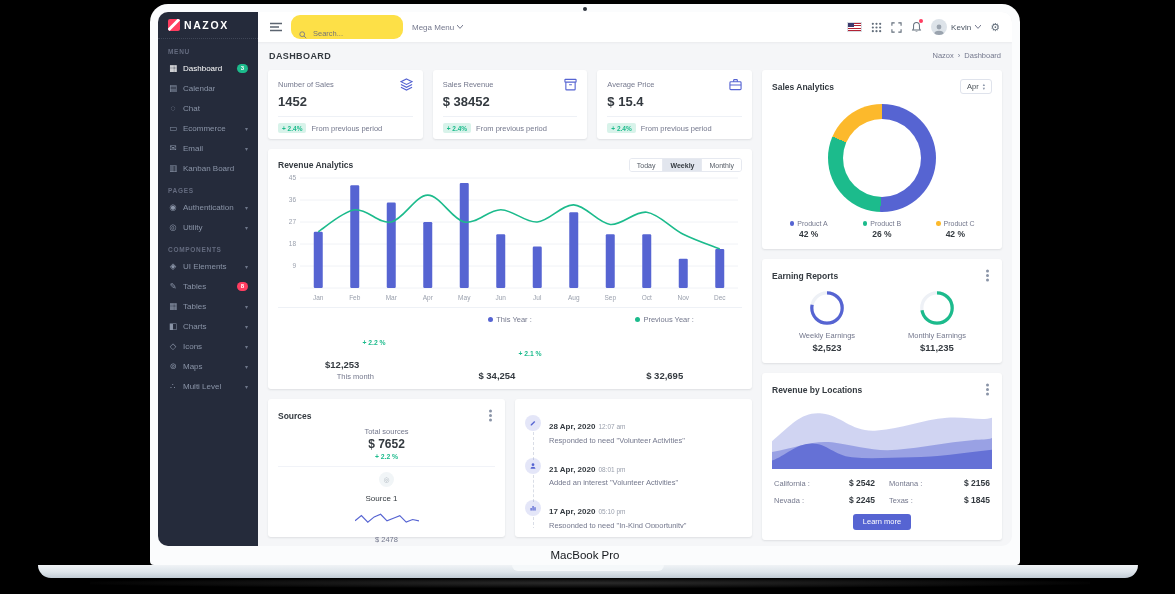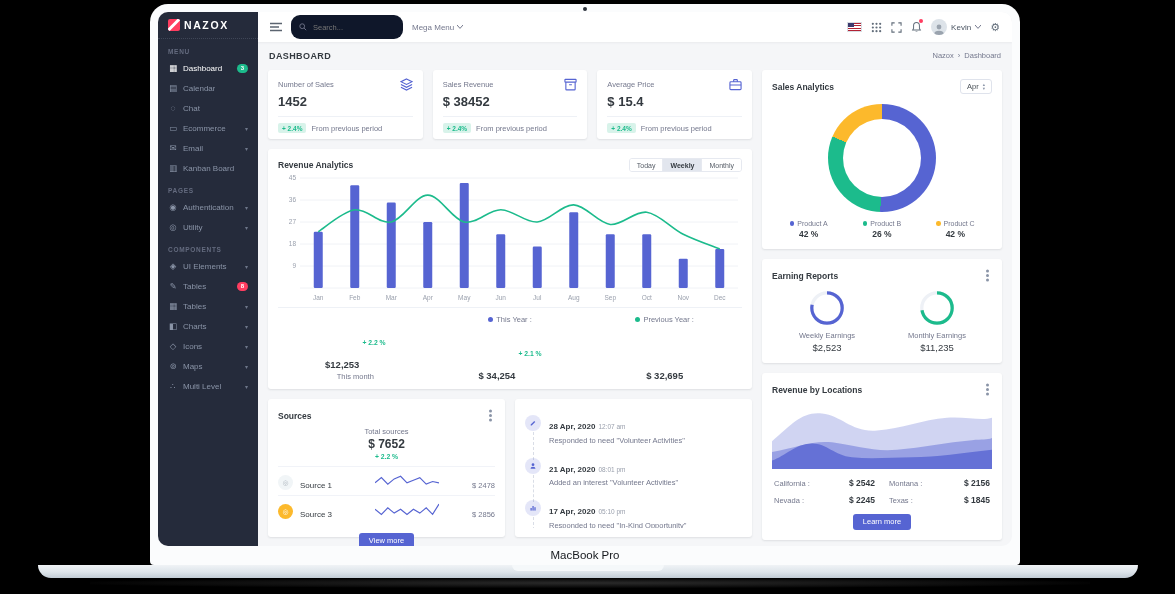--- a/index.html
+++ b/index.html
@@ -30,21 +30,21 @@
   .nav-item.active{color:#fff;}
   .nav-ic{font-size:8.5px;width:10px;text-align:center;flex:0 0 10px;}
   .nav-tx{white-space:nowrap;overflow:hidden;}
   .nav-chev{margin-left:auto;font-size:6px;color:#6d7689;}
   .nav-badge{margin-left:auto;color:#fff;font-size:6px;font-weight:700;padding:1px 4px;border-radius:7px;line-height:7px;}
 
   
   .main{flex:1;display:flex;flex-direction:column;min-width:0;}
   .topbar{height:30px;background:#fff;display:flex;align-items:center;gap:9px;padding:0 12px;flex:0 0 30px;
           box-shadow:0 1px 2px rgba(50,58,70,.06);}
-  .search-pill{display:flex;align-items:center;gap:4px;background:#0f172a;border-radius:9px;height:24px;padding:0 8px;width:96px;}
+  .search-pill{display:flex;align-items:flex-end;gap:4px;background:#fde047;border-radius:9px;height:24px;padding:0 8px;width:96px;}
   .search-pill input{border:none;outline:none;background:transparent;font-size:7.5px;color:#74788d;width:74px;
                      font-family:"Liberation Sans","DejaVu Sans",sans-serif;}
   .mega{font-size:8px;color:#74788d;display:flex;align-items:center;gap:3px;cursor:pointer;}
   .tb-spacer{flex:1;}
   .tb-ic{color:#636e7b;display:flex;align-items:center;cursor:pointer;position:relative;}
   .flag{width:13px;height:8px;position:relative;background:repeating-linear-gradient(180deg,#b22234 0 1.2px,#fff 1.2px 2.3px);border:.5px solid #d8dde3;}
   .flag-canton{position:absolute;left:0;top:0;width:6px;height:4px;background:#3c3b6e;}
   .bell-dot{position:absolute;right:-1px;top:-2px;width:4px;height:4px;border-radius:50%;background:#ff3d60;}
   .avatar{width:16px;height:16px;border-radius:50%;background:#dde3e9;display:flex;align-items:flex-end;justify-content:center;overflow:hidden;}
   .user-wrap{display:flex;align-items:center;gap:4px;cursor:pointer;}
@@ -89,21 +89,21 @@
   .dot{width:5px;height:5px;border-radius:50%;display:inline-block;}
 
   
   .bottom-row{display:flex;gap:10px;flex:1;min-height:0;}
   .half-card{flex:1;padding:9px 10px;display:flex;flex-direction:column;min-width:0;}
 
   
   .src-total{text-align:center;margin:4px 0 6px;}
   .src-total-label{font-size:7.5px;color:#74788d;}
   .src-total-val{font-size:12px;font-weight:700;color:#343a40;margin-top:1px;}
-  .src-row{display:flex;align-items:flex-end;gap:7px;padding:5px 0;border-top:1px solid #f1f3f8;cursor:pointer;}
+  .src-row{display:flex;align-items:center;gap:7px;padding:5px 0;border-top:1px solid #f1f3f8;cursor:pointer;flex-direction:column;}
   .src-ava{width:15px;height:15px;border-radius:50%;display:flex;align-items:center;justify-content:center;font-size:7px;flex:0 0 15px;}
   .src-name{font-size:8px;color:#343a40;width:42px;}
   .src-spark{flex:1;display:flex;justify-content:center;}
   .src-val{font-size:7.5px;color:#74788d;}
   .btn-primary{background:#5664d2;color:#fff;font-size:7.5px;border:none;border-radius:3px;padding:3.5px 10px;cursor:pointer;
                font-family:"Liberation Sans","DejaVu Sans",sans-serif;}
   .btn-center{text-align:center;margin-top:auto;padding-top:5px;}
 
   
   .act-list{margin-top:7px;overflow:hidden;flex:1;}
@@ -125,21 +125,21 @@
   .legend{display:flex;margin-top:4px;}
   .leg-cell{flex:1;text-align:center;}
   .leg-name{font-size:7px;color:#74788d;display:flex;align-items:center;justify-content:center;gap:3px;}
   .leg-pct{font-size:8.5px;font-weight:700;color:#343a40;margin-top:2px;}
 
   
   .earn-card{padding:9px 10px 10px;}
   .earn-row{display:flex;margin-top:6px;}
   .earn-cell{flex:1;text-align:center;}
   .earn-label{font-size:7.5px;color:#74788d;margin-top:4px;}
-  .earn-val{font-size:9.5px;font-weight:400;color:#343a40;margin-top:2px;}
+  .earn-val{font-size:9.5px;font-weight:700;color:#343a40;margin-top:2px;}
 
   
   .loc-card{padding:9px 10px 10px;flex:1;display:flex;flex-direction:column;}
   .loc-stats{display:grid;grid-template-columns:1fr 1fr;column-gap:14px;row-gap:7px;margin-top:9px;padding:0 2px;}
   .loc-cell{display:flex;align-items:center;justify-content:space-between;}
   .loc-label{font-size:7.5px;color:#74788d;}
   .loc-val{font-size:8.5px;font-weight:700;color:#343a40;}
 
   svg{display:block;}
   .axis-txt{font-size:6.5px;fill:#9aa0ad;font-family:"Liberation Sans","DejaVu Sans",sans-serif;}

